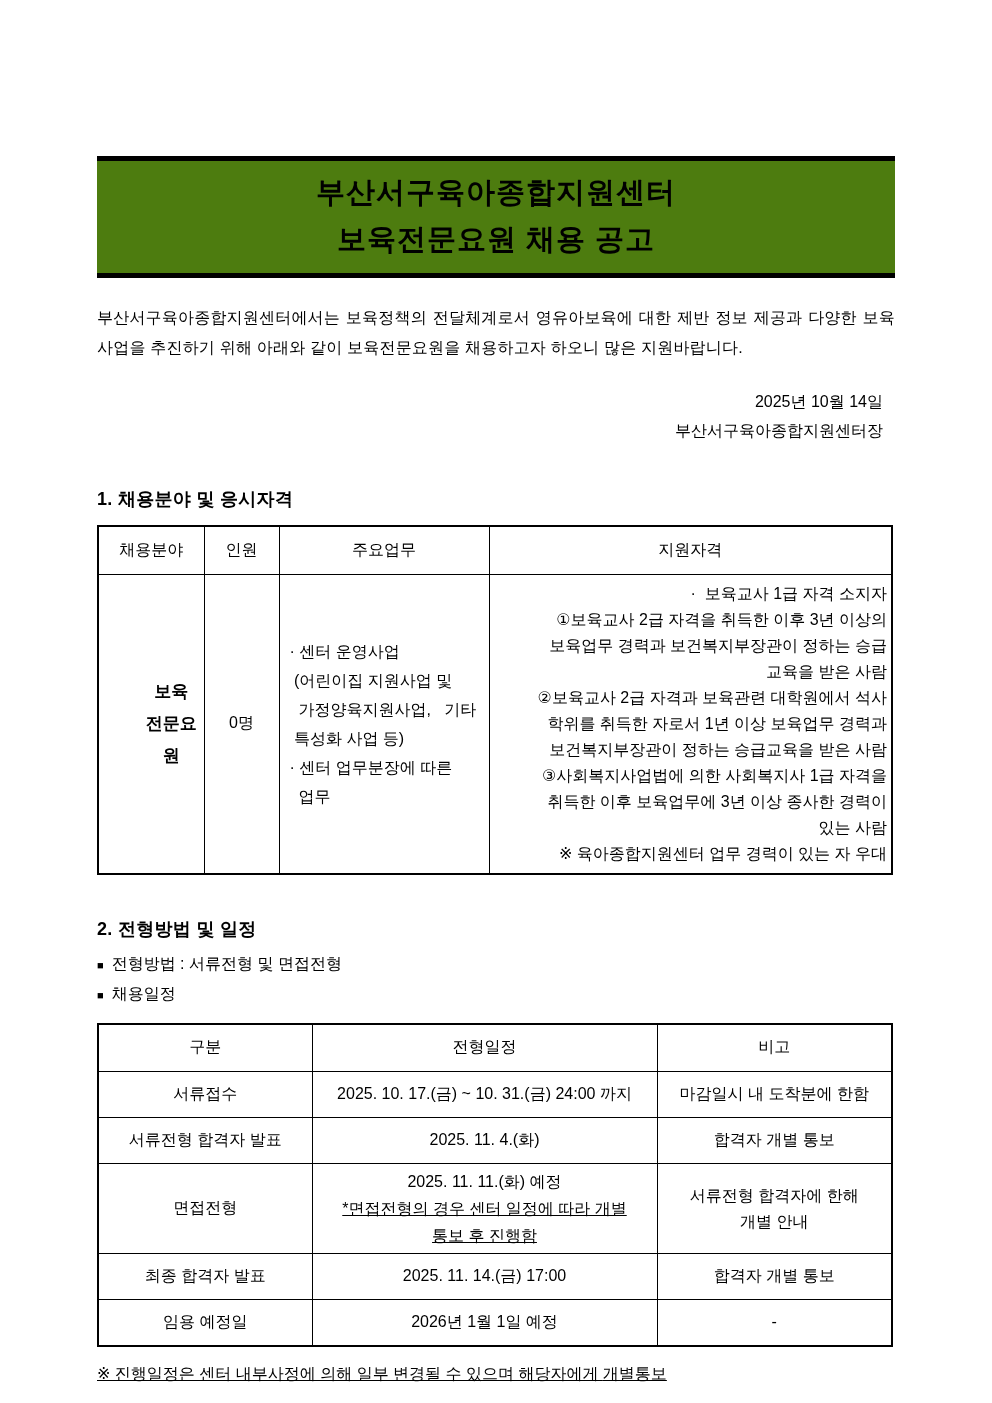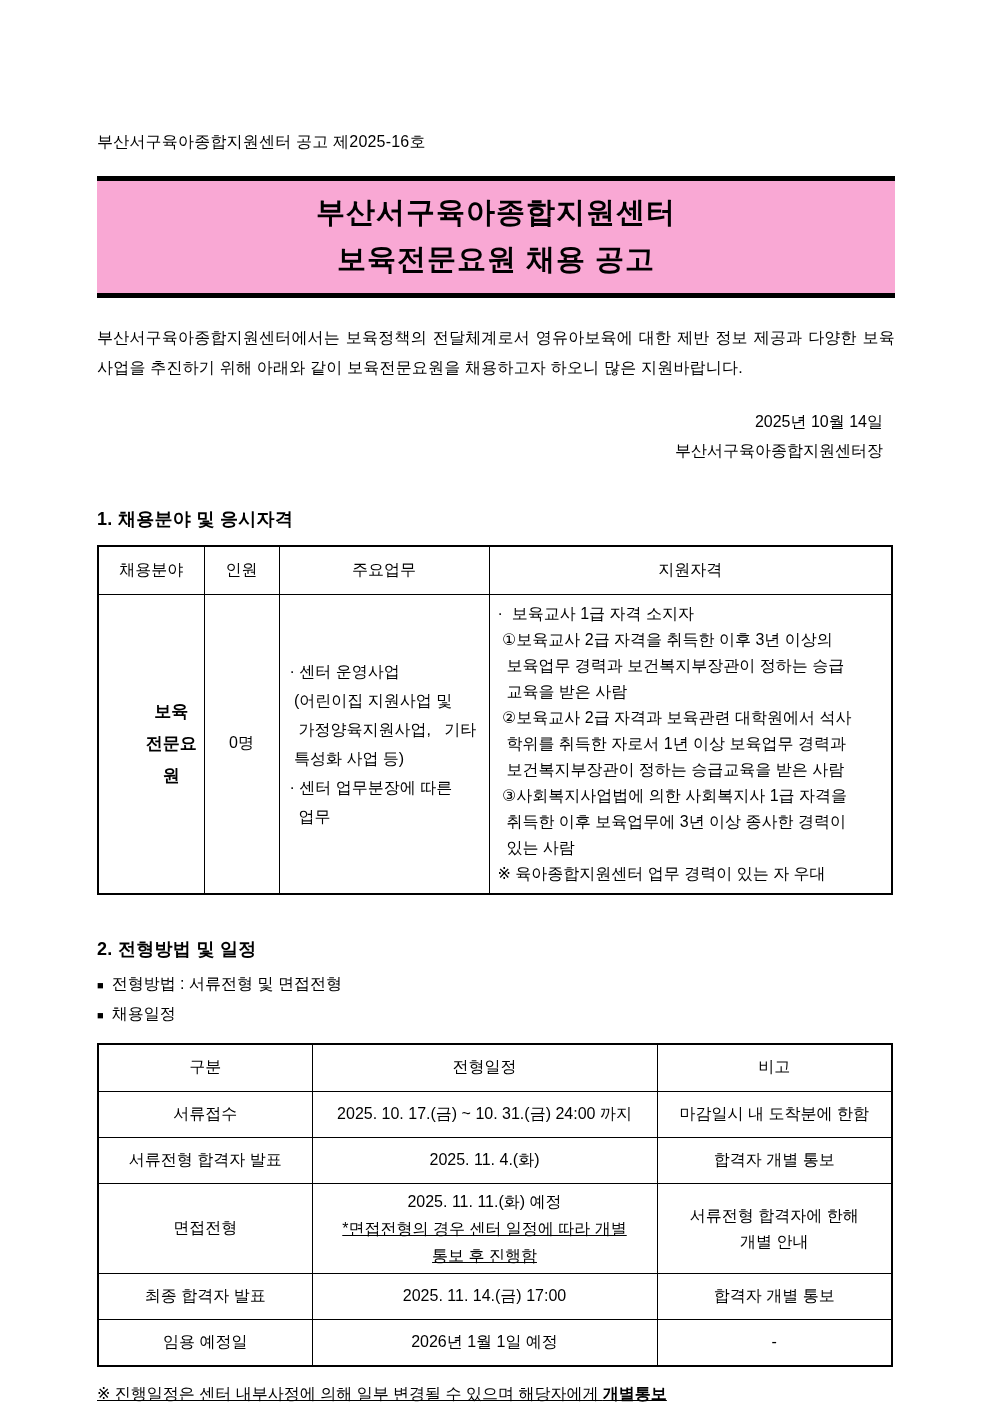--- a/index.html
+++ b/index.html
@@ -19,21 +19,21 @@
     width: 798px;
     padding-top: 132px;
   }
   .doc-number {
     font-size: 16px;
     line-height: 20px;
     letter-spacing: 0.2px;
   }
   .title-box {
     margin-top: 24px;
-    background: #f9a8d4;
+    background: #4d7c0f;
     border-top: 5px solid #000;
     border-bottom: 5px solid #000;
     text-align: center;
     padding: 8px 0 10px 0;
   }
   .title-line {
     font-size: 29px;
     font-weight: bold;
     line-height: 47px;
     letter-spacing: 1px;
@@ -72,21 +72,21 @@
     font-weight: bold; font-size: 17px;
     white-space: pre-line; line-height: 32px; padding-left: 40px;
   }
   .t1 .cell-count { text-align: center; vertical-align: middle; }
   .t1 .cell-duties {
     vertical-align: middle; text-align: left;
     white-space: pre-wrap; line-height: 29px;
     padding: 8px 2px 8px 10px;
   }
   .t1 .cell-qual {
-    vertical-align: middle; text-align: left;
+    vertical-align: middle; text-align: right;
     white-space: pre-wrap; line-height: 26px;
     padding: 6px 4px 6px 8px;
   }
   .bullets { margin-top: 8px; }
   .bullet-row {
     font-size: 16px;
     line-height: 30px;
     display: flex;
     align-items: center;
   }
@@ -105,28 +105,27 @@
     text-decoration: underline;
     white-space: pre-line;
     line-height: 27px;
   }
   .footer-note {
     margin-top: 16px;
     font-size: 16px;
     line-height: 22px;
   }
   .footer-note .u { text-decoration: underline; }
-  .footer-note .b { font-weight: bold; text-decoration: underline; }
+  .footer-note .b { font-weight: normal; text-decoration: underline; }
 </style>
 </head>
 <body>
 
 <div class="content">
 
-  <div class="doc-number">부산서구육아종합지원센터 공고 제2025-16호</div>
 
   <div class="title-box">
     <div class="title-line">부산서구육아종합지원센터</div>
     <div class="title-line">보육전문요원 채용 공고</div>
   </div>
 
   <p class="intro">부산서구육아종합지원센터에서는 보육정책의 전달체계로서 영유아보육에 대한 제반 정보 제공과 다양한 보육사업을 추진하기 위해 아래와 같이 보육전문요원을 채용하고자 하오니 많은 지원바랍니다.</p>
 
   <div class="sign-block">
     <div>2025년 10월 14일</div>

